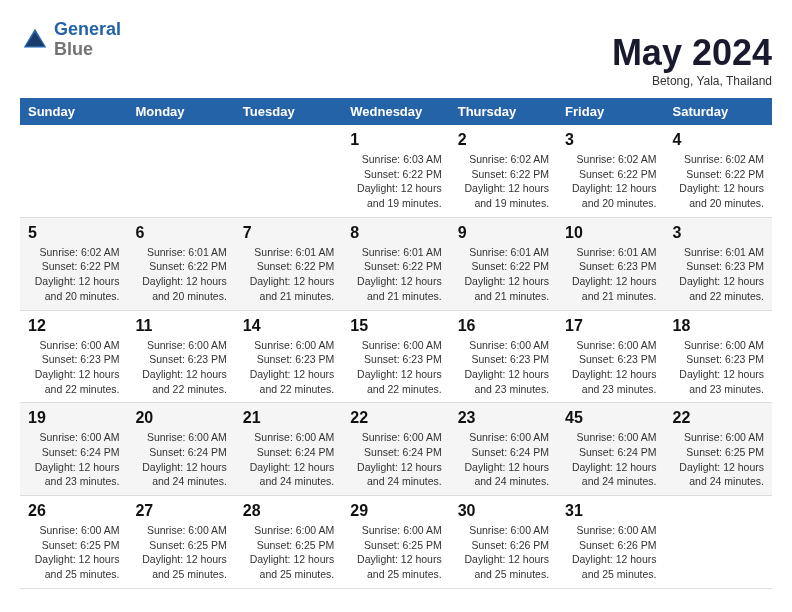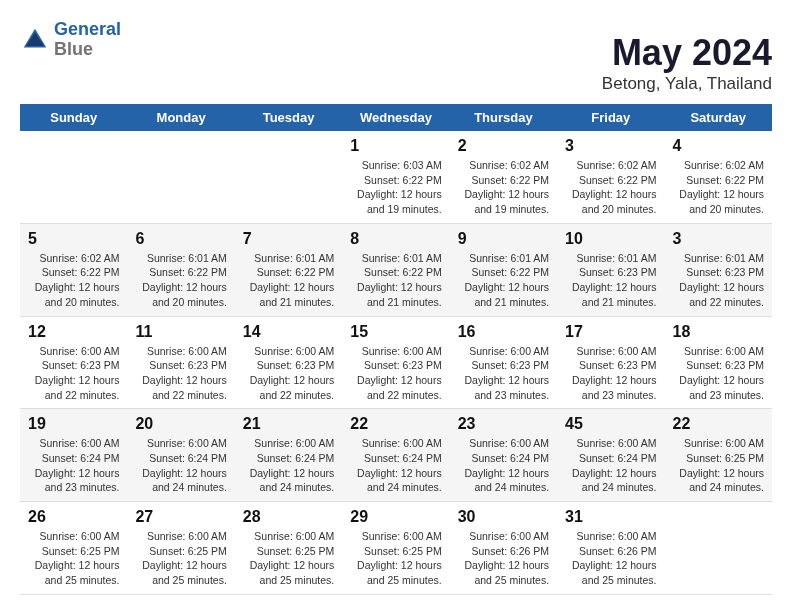--- a/index.html
+++ b/index.html
@@ -37,32 +37,32 @@
     .title-block {
       text-align: right;
     }
     .main-title {
       font-size: 36px;
       font-weight: bold;
       color: #1a1a2e;
       margin-top: 12px;
     }
     .subtitle {
-      font-size: 17px;
+      font-size: 12px;
       color: #333;
     }
     table {
       width: 100%;
       border-collapse: collapse;
       font-size: 11px;
     }
     thead th {
       background: #2563a8;
       color: #fff;
-      text-align: center;
+      text-align: left;
       padding: 6px 8px;
       font-size: 13px;
       font-weight: bold;
     }
     tbody tr {
       border-bottom: 1px solid #ddd;
     }
     tbody tr:nth-child(odd) {
       background: #fff;
     }

